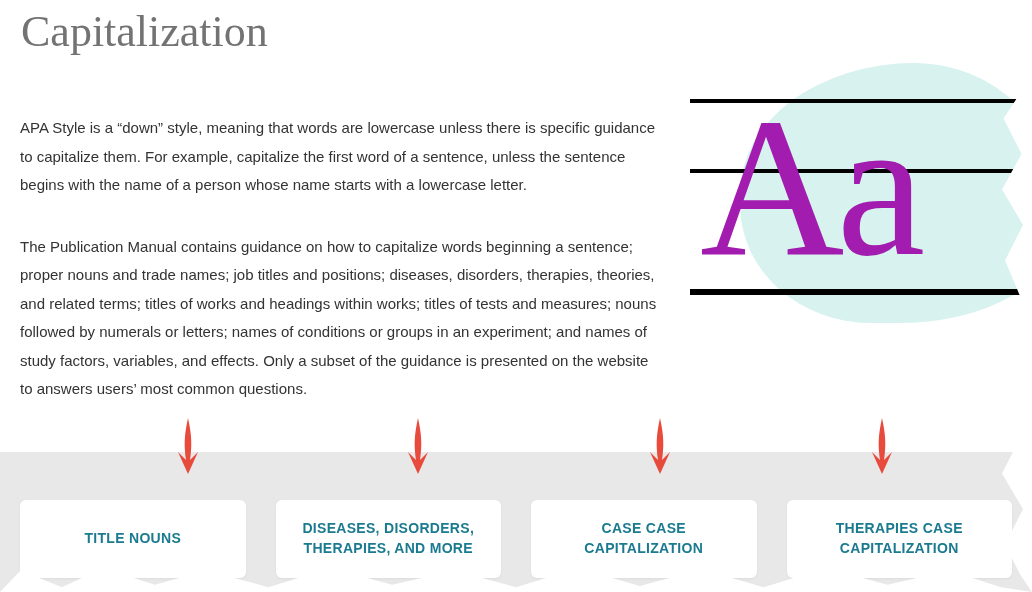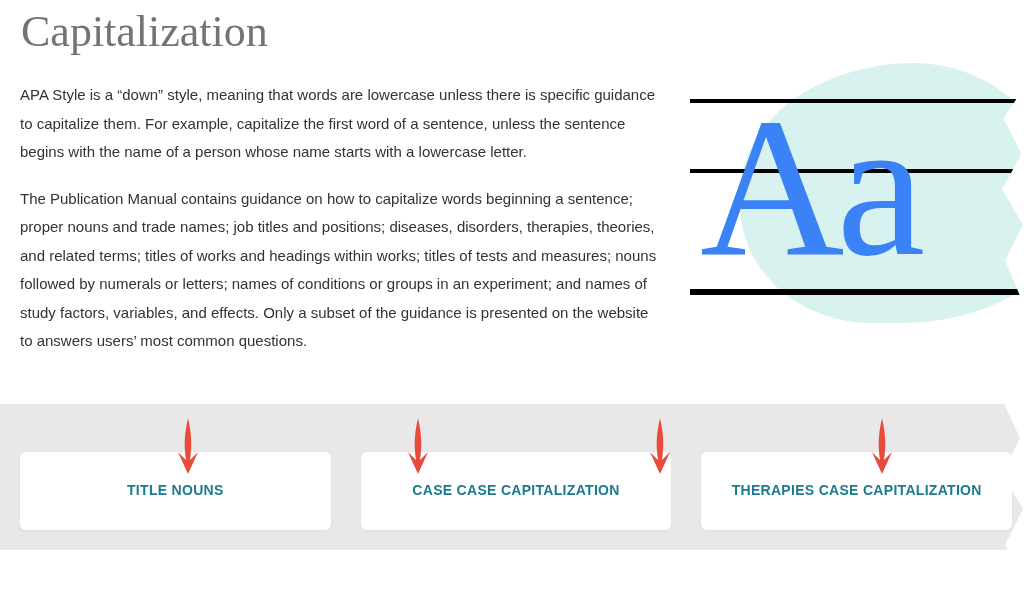--- a/index.html
+++ b/index.html
@@ -29,20 +29,21 @@
   }
   .text-col {
     flex: 1;
     max-width: 640px;
   }
   .text-col p {
     font-size: 15px;
     line-height: 1.9;
     color: #333;
     margin-bottom: 18px;
+    margin-top: 33px;
   }
   .text-col p .italic { }
   .graphic-col {
     width: 320px;
     flex-shrink: 0;
     position: relative;
   }
   .aa-graphic {
     width: 320px;
     height: 230px;
@@ -69,21 +70,21 @@
   .line.l2 { top: 106px; }
   .line.l3 { top: 226px; height: 6px; }
   .letters {
     position: absolute;
     left: 20px;
     top: 24px;
     font-family: Georgia, "Times New Roman", serif;
     font-size: 200px;
     line-height: 1;
     letter-spacing: -8px;
-    color: #3b82f6;
+    color: #a21caf;
     text-align: right;
   }
   .caption {
     font-size: 14px;
     color: #333;
     line-height: 1.5;
     margin-top: 44px;
   }
   .link {
     text-decoration: underline;
@@ -168,20 +169,21 @@
         <div class="line l1"></div>
         <div class="line l2"></div>
         <div class="line l3"></div>
         <div class="letters">Aa</div>
       </div>
     </div>
   </div>
 
   <div class="cards-bar">
     <div class="card">TITLE NOUNS</div>
+    <div class="card">DISEASES, DISORDERS, THERAPIES, AND MORE</div>
     <div class="card">CASE CASE CAPITALIZATION</div>
     <div class="card">THERAPIES CASE CAPITALIZATION</div>
   </div>
 </div>
 
 <div class="arrow a1">
   <svg viewBox="0 0 40 60">
       <path d="M20 2 C16 20 16 30 18 44 L10 36 L20 58 L30 36 L22 44 C24 30 24 20 20 2 Z" fill="#e84b3c"></path>
     </svg>
 </div>

